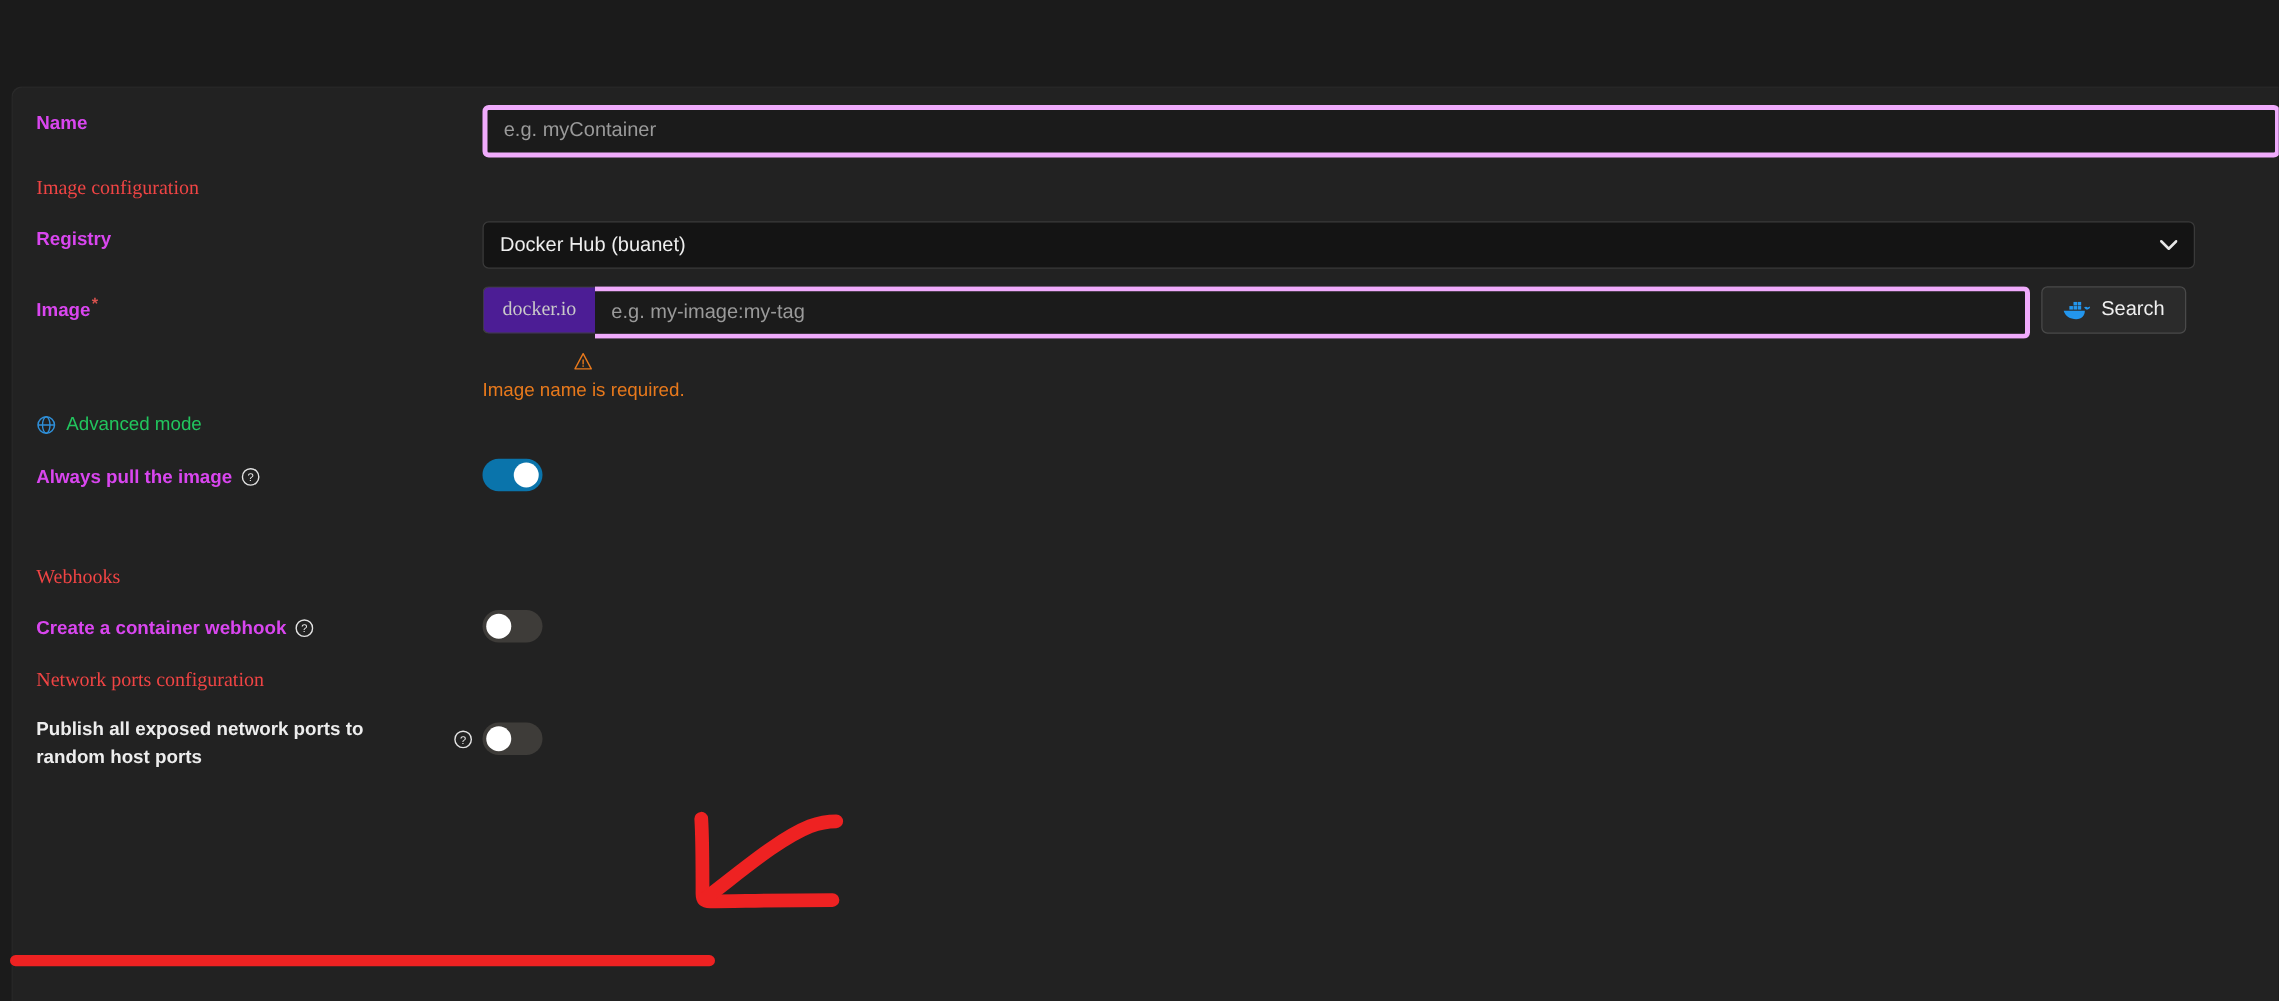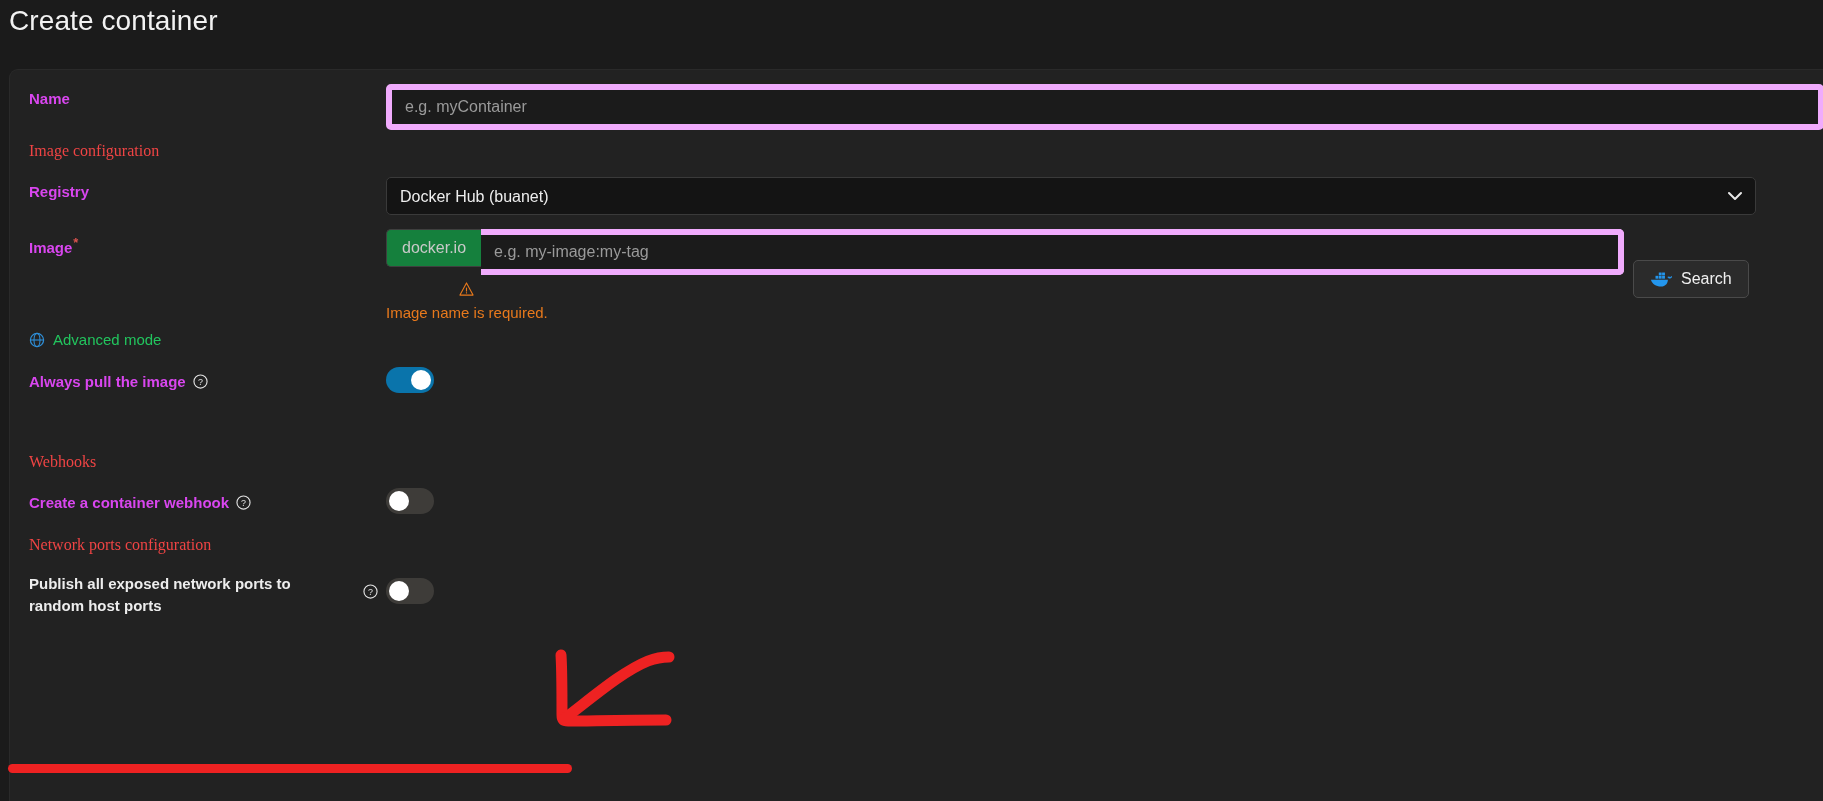--- a/index.html
+++ b/index.html
@@ -64,21 +64,21 @@
     position: absolute;
     color: #ef4444;
     font-size: 16px;
     font-weight: 400;
     font-family: Liberation Serif, serif;
   }
 
   
   .text-input {
     background: #1b1b1b;
-    border: 6px solid #f0abfc;
+    border: 4px solid #f0abfc;
     border-radius: 5px;
     color: #e6e6e6;
     font-size: 16px;
     font-family: "Liberation Sans", sans-serif;
     padding: 17px 13px;
     outline: none;
   }
   .text-input::placeholder { color: #9a9a9a; }
 
   .select-wrap {
@@ -118,28 +118,29 @@
     position: absolute;
     left: 385px;
     top: 265px;
     display: flex;
     height: 38px;
     width: 1238px;
   }
   .input-prefix {
     display: flex;
     align-items: center;
-    background: #15803d;
+    background: #4c1d95;
     border: 1px solid #3f3f3f;
     border-right: none;
     border-top-left-radius: 5px;
     border-bottom-left-radius: 5px;
     color: #c9c9c9;
     font-size: 16px;
     padding: 0 15px;
+    font-family: Liberation Serif, serif;
   }
   .input-group .text-input {
     flex: 1;
     border-top-left-radius: 0;
     border-bottom-left-radius: 0;
     border-left: none;
     height: 100%;
   }
 
   .search-btn {
@@ -151,21 +152,20 @@
     align-items: center;
     gap: 9px;
     background: #2b2b2b;
     border: 1px solid #4a4a4a;
     border-radius: 5px;
     padding: 0 16px;
     color: #f0f0f0;
     font-size: 16px;
     font-family: "Liberation Sans", sans-serif;
     cursor: pointer;
-    margin-top: 31px;
   }
 
   
   .error-msg {
     position: absolute;
     left: 385px;
     top: 327px;
     display: flex;
     align-items: center;
     gap: 8px;
@@ -248,21 +248,20 @@
     width: 140px;
     height: 95px;
     pointer-events: none;
   }
 </style>
 </head>
 <body>
 
 <div id="page">
 
-  <h1 class="page-title">Create container</h1>
 
   <div class="card">
 
     <div class="row" style="left:19px; top:20px;">
       <span class="field-label">Name</span>
     </div>
     <input class="text-input" style="position: absolute; left: 376px; top: 14px; width: 1438px; height: 38px;" placeholder="e.g. myContainer">
 
     <div class="section-title" style="left:19px; top:72px;">Image configuration</div>
 

